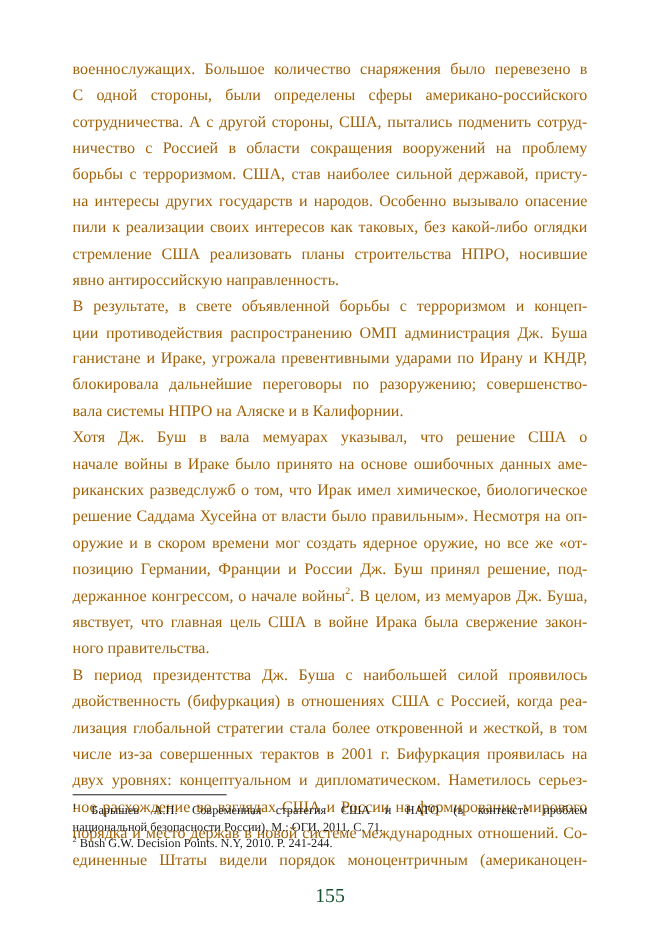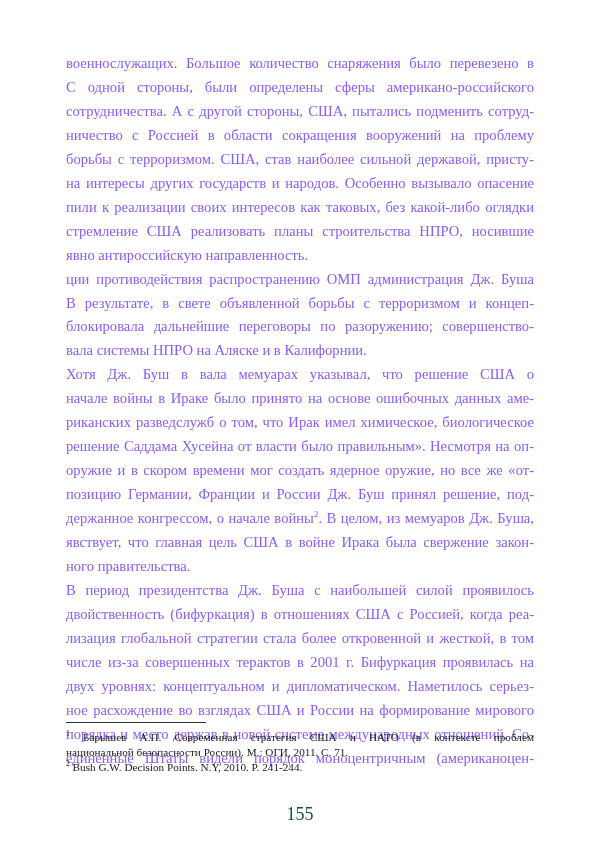--- a/index.html
+++ b/index.html
@@ -33,21 +33,21 @@
     margin: 0;
   }
   
   .line {
     display: block;
     font-size: 14.6px;
     line-height: 23.95px;
     text-align: justify;
     text-align-last: justify;
     white-space: nowrap;
-    color: #8b5cf6;
+    color: #a16207;
   }
   .line.last {
     text-align: left;
     text-align-last: left;
   }
   .line sup {
     font-size: 0.62em;
     vertical-align: super;
     line-height: 0;
   }
@@ -111,22 +111,23 @@
       <span class="line">сотрудничества. А с другой стороны, США, пытались подменить сотруд-</span>
       <span class="line">ничество с Россией в области сокращения вооружений на проблему</span>
       <span class="line">борьбы с терроризмом. США, став наиболее сильной державой, присту-</span>
       <span class="line">на интересы других государств и народов. Особенно вызывало опасение</span>
       <span class="line">пили к реализации своих интересов как таковых, без какой-либо оглядки</span>
       <span class="line">стремление США реализовать планы строительства НПРО, носившие</span>
       <span class="line last">явно антироссийскую направленность.</span>
     </p>
 
     <p class="para">
+      <span class="line">      В результате, в свете объявленной борьбы с терроризмом и концеп-</span>
       <span class="line">ции противодействия распространению ОМП администрация Дж. Буша</span>
-      <span class="line">      В результате, в свете объявленной борьбы с терроризмом и концеп-</span>
+      <span class="line">ганистане и Ираке, угрожала превентивными ударами по Ирану и КНДР,</span>
       <span class="line">блокировала дальнейшие переговоры по разоружению; совершенство-</span>
       <span class="line last">вала системы НПРО на Аляске и в Калифорнии.</span>
     </p>
 
     <p class="para">
       <span class="line">      Хотя Дж. Буш в вала мемуарах указывал, что решение США о</span>
       <span class="line">начале войны в Ираке было принято на основе ошибочных данных аме-</span>
       <span class="line">риканских разведслужб о том, что Ирак имел химическое, биологическое</span>
       <span class="line">решение Саддама Хусейна от власти было правильным». Несмотря на оп-</span>
       <span class="line">оружие и в скором времени мог создать ядерное оружие, но все же «от-</span>

